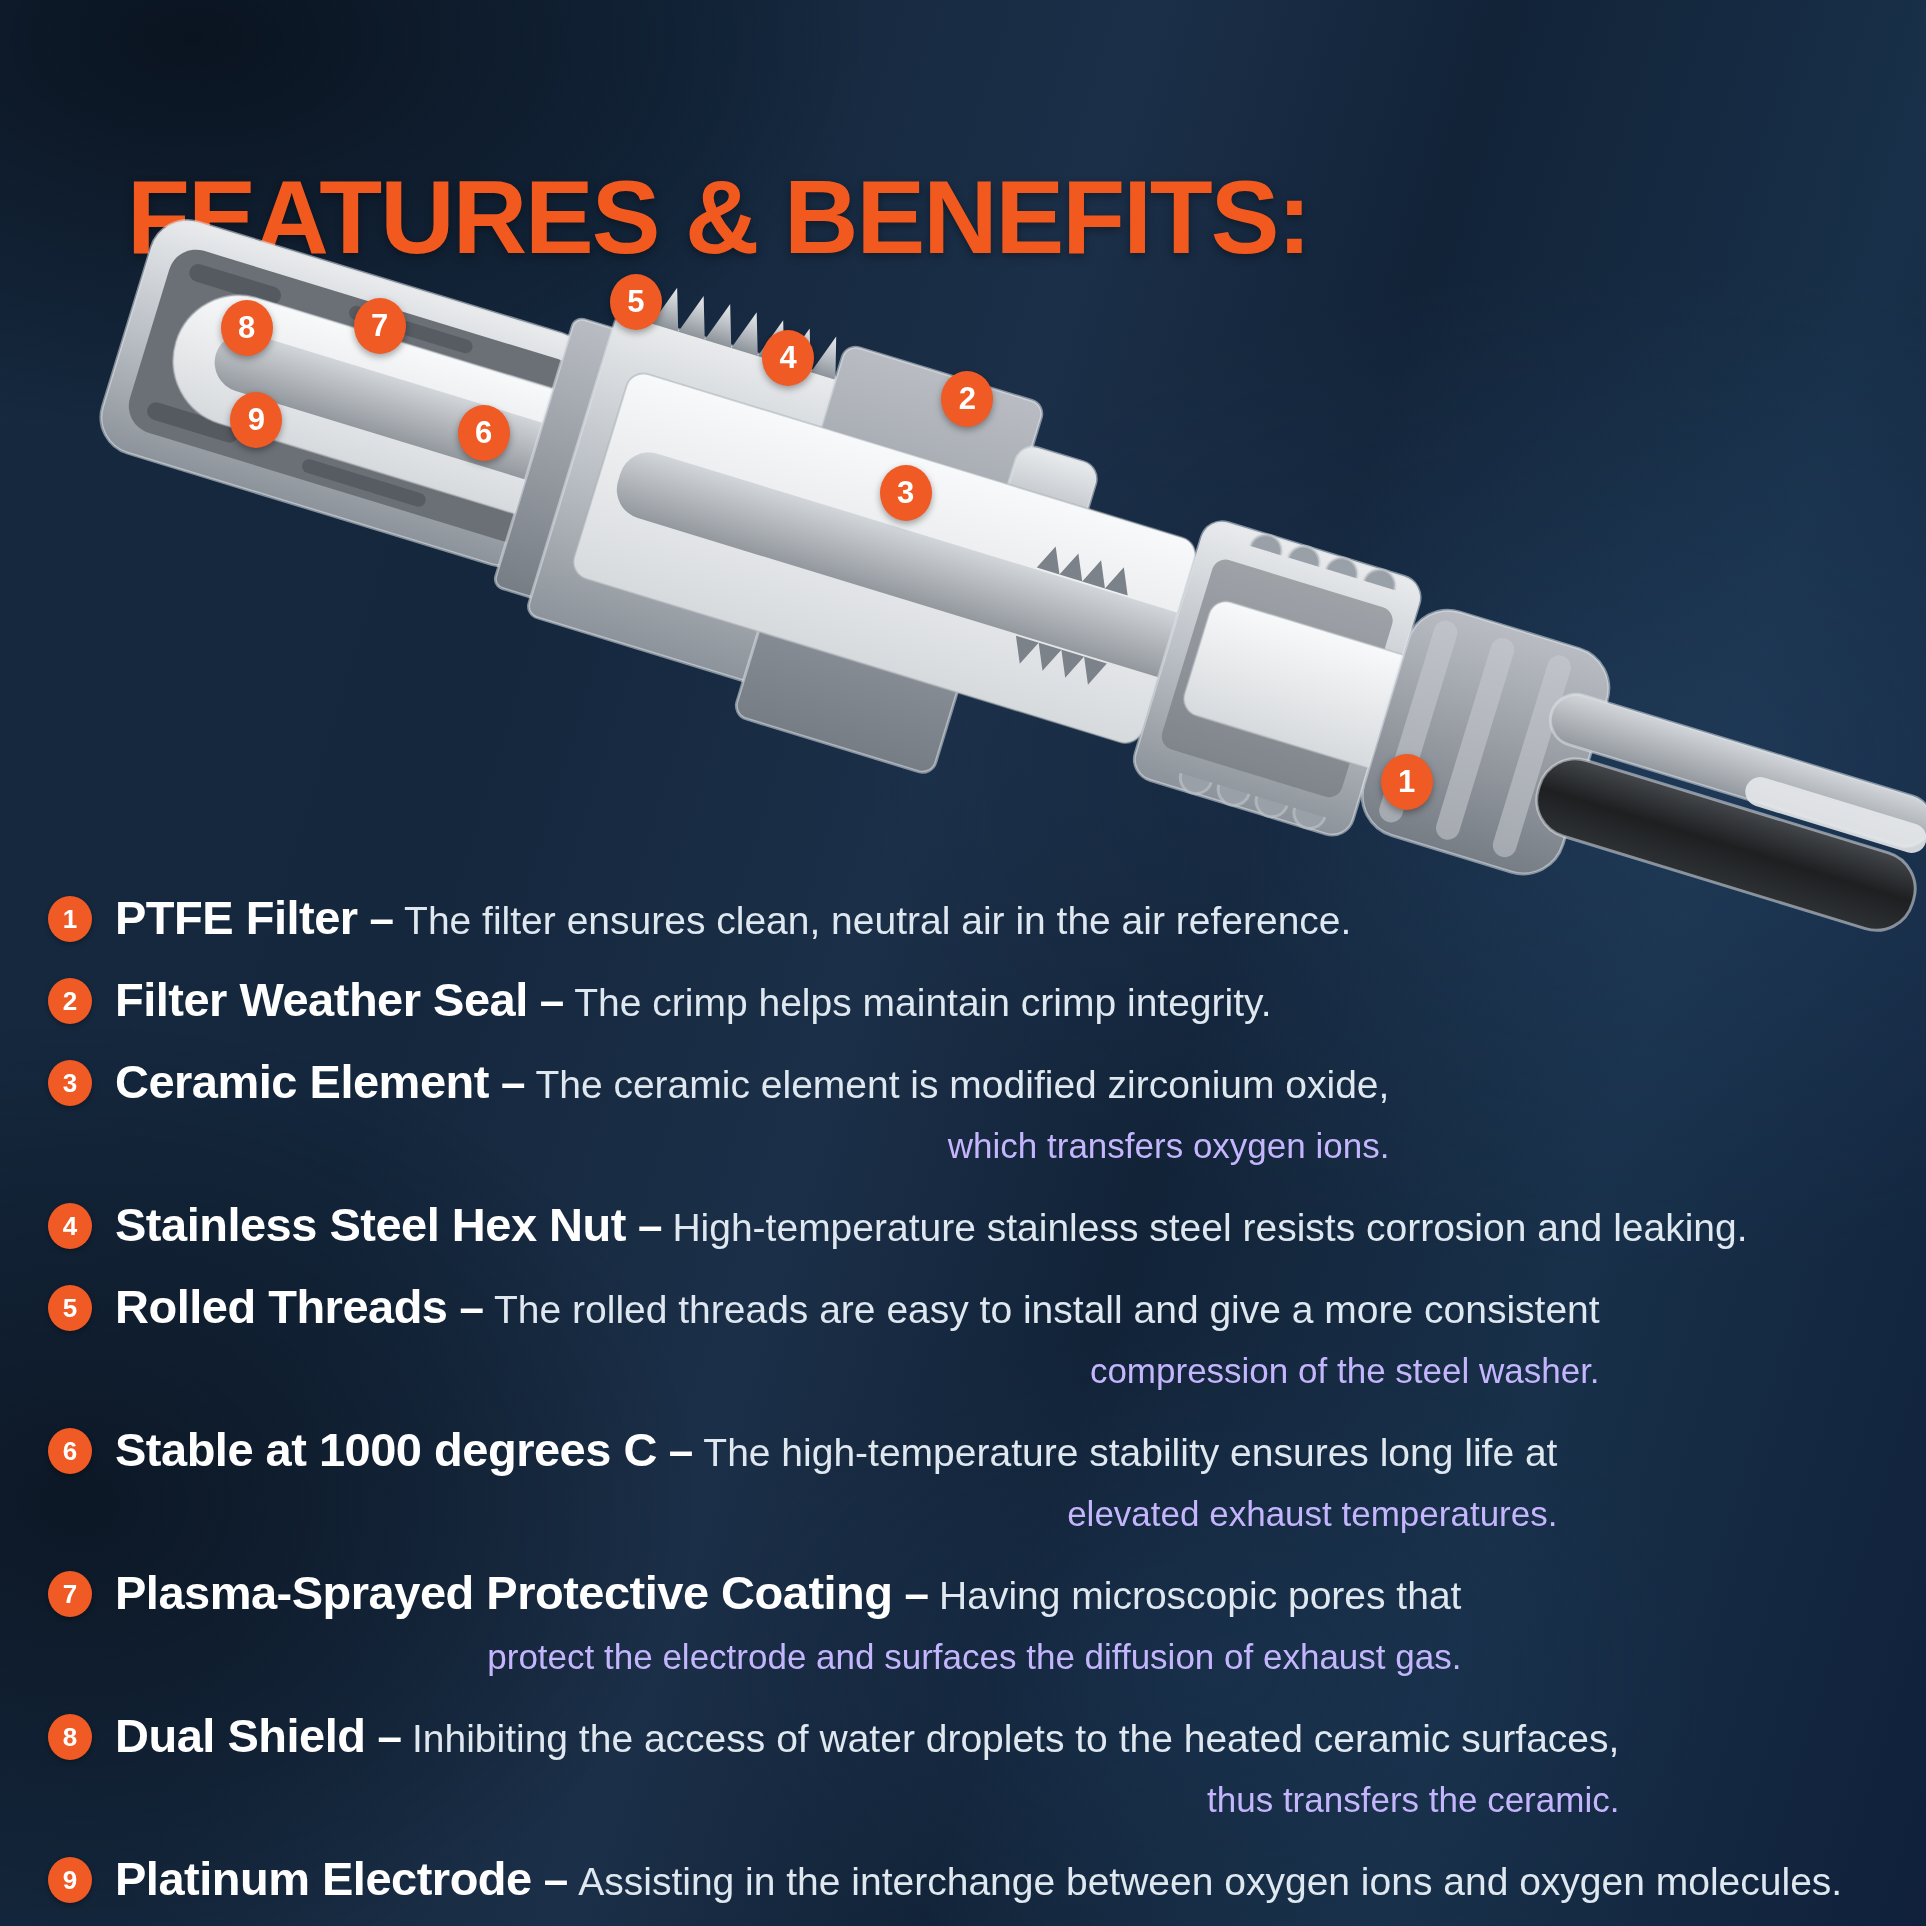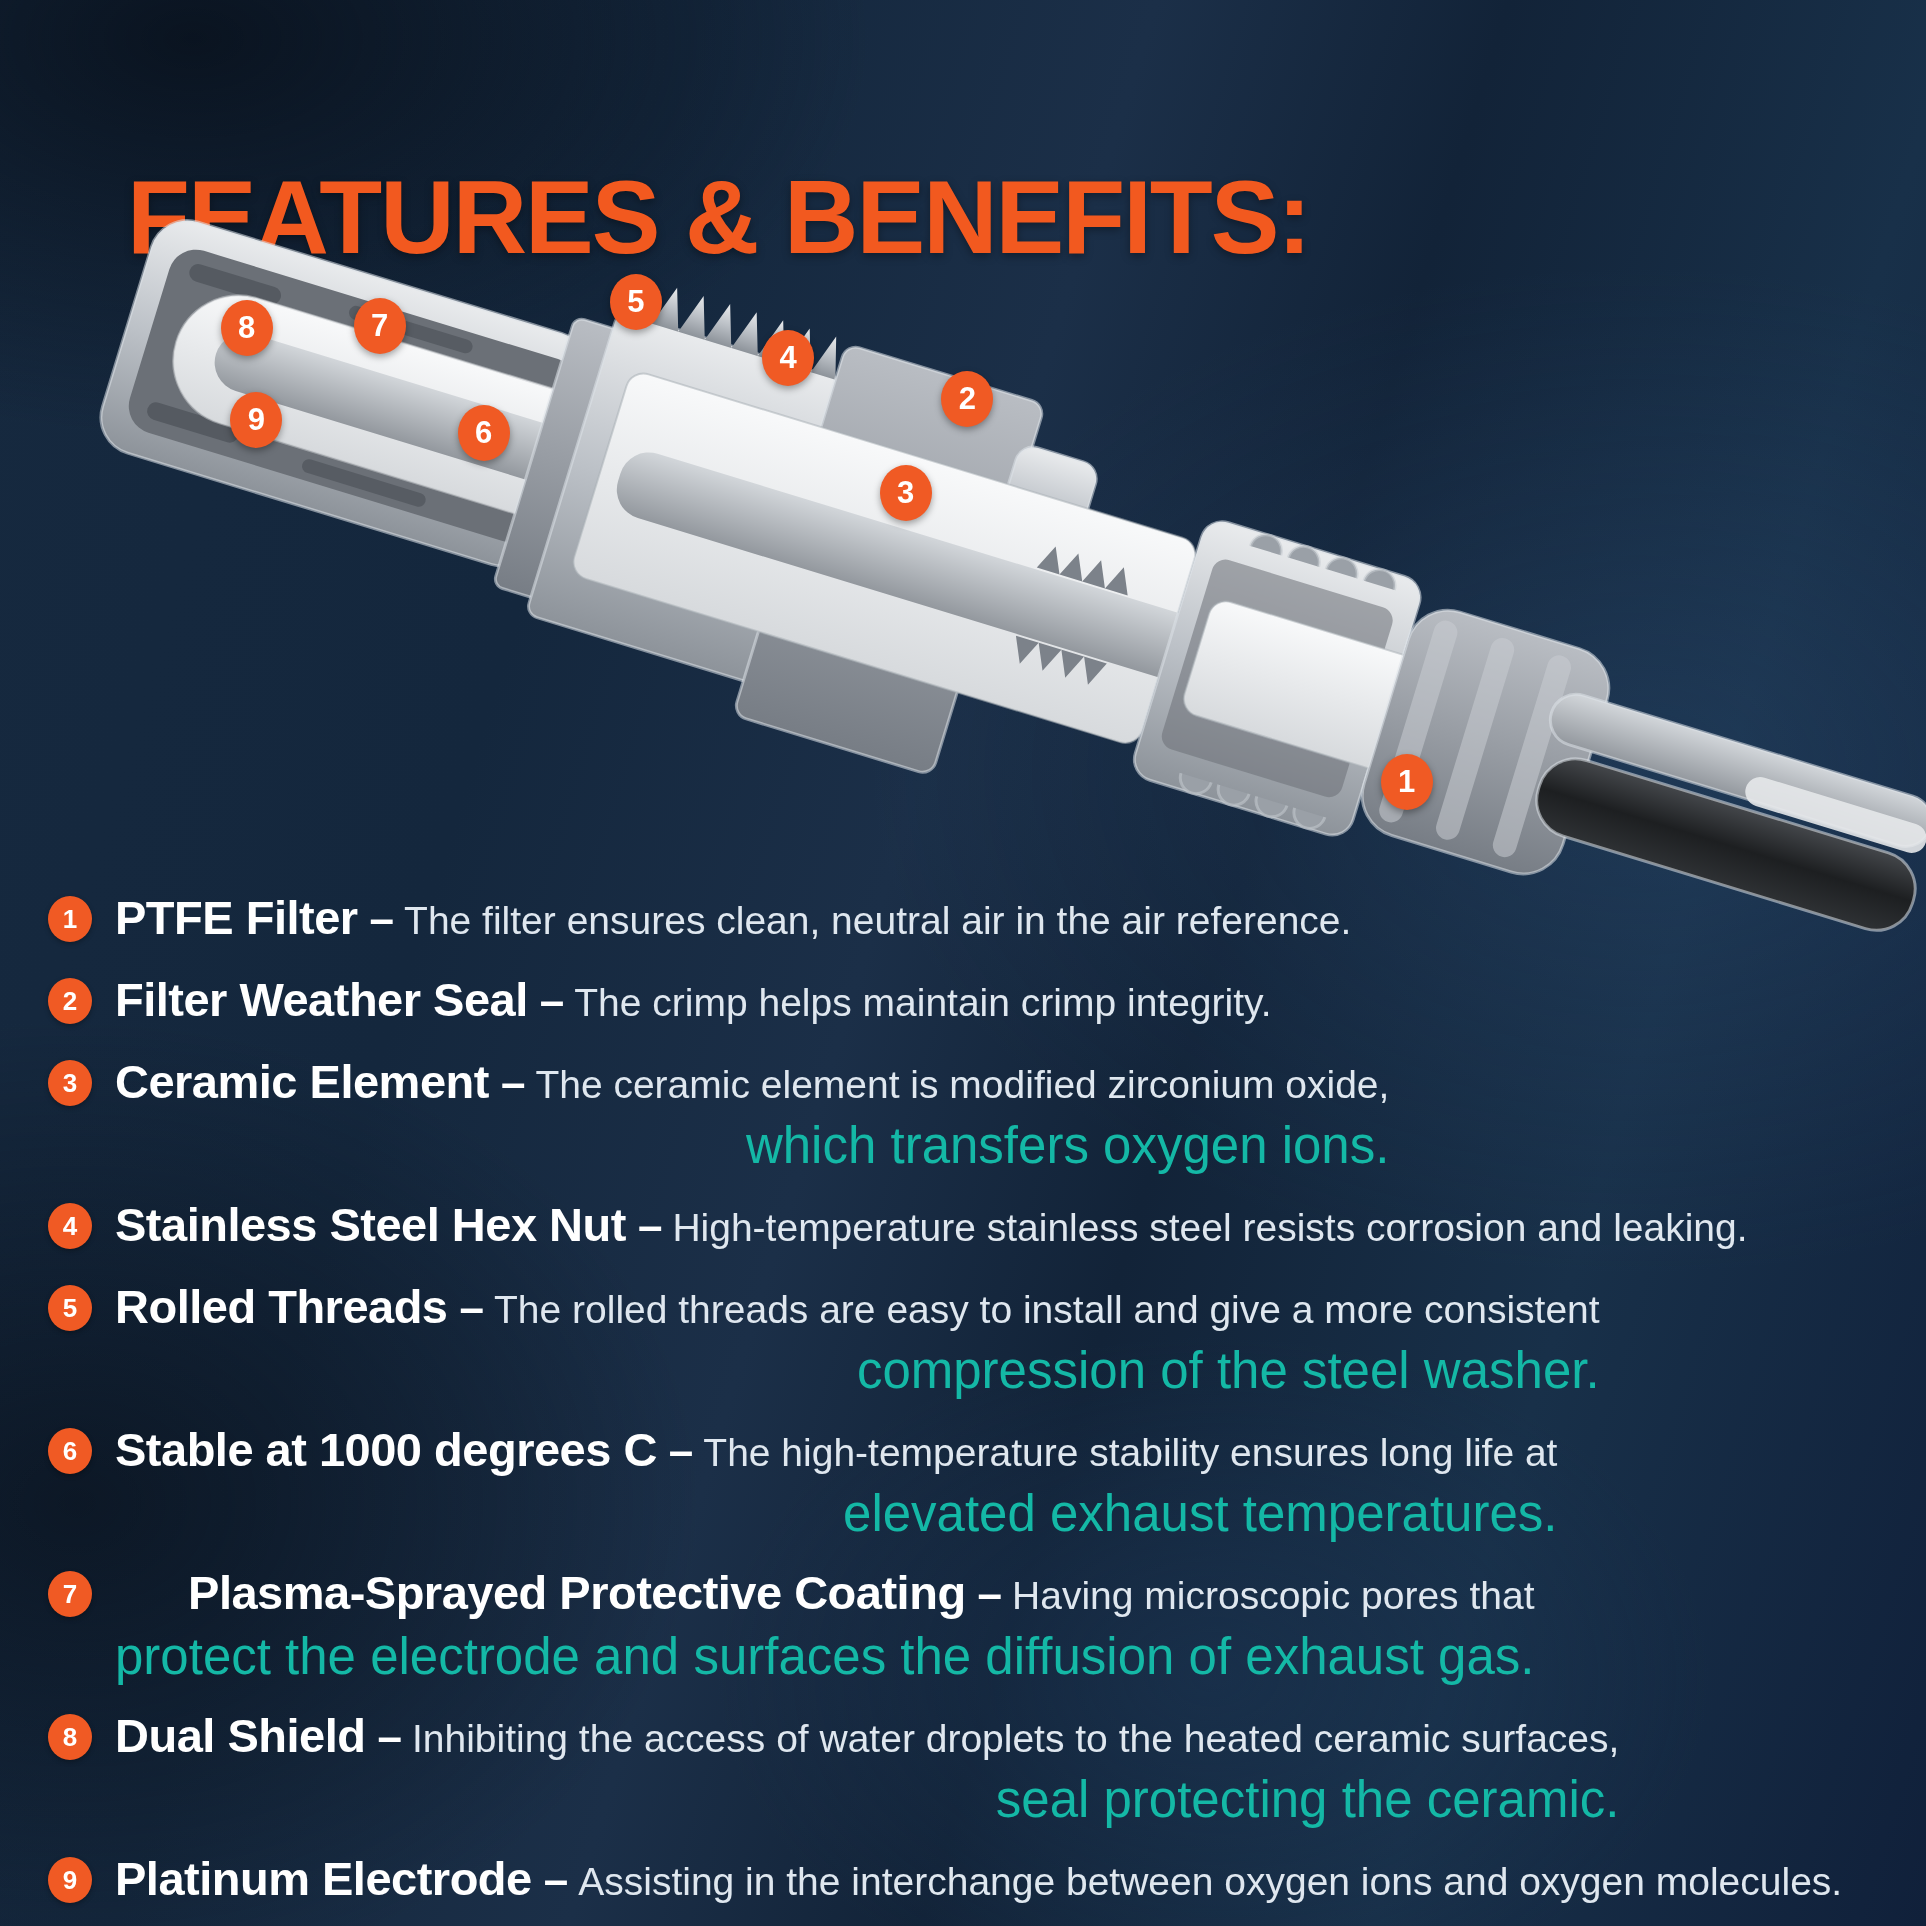--- a/index.html
+++ b/index.html
@@ -38,21 +38,21 @@
     flex:0 0 auto;width:44px;height:46px;border-radius:50%;
     background:#F05A24;color:#fff;
     display:flex;align-items:center;justify-content:center;
     font-size:26px;font-weight:700;margin:9px 23px 0 0;
     box-shadow:0 2px 5px rgba(0,0,0,0.3);
   }
   .feature-text{font-size:39px;line-height:61px;color:#DFE7EF;text-align:right;}
   .feature-heading{font-size:47px;font-weight:700;color:#FFFFFF;letter-spacing:-0.5px;}
   .feature-sep{font-size:44px;font-weight:700;color:#FFFFFF;padding:0 10px 0 12px;}
   .feature-desc{font-size:39px;color:#DFE7EF;}
-  .feature-desc2{font-size:51px;color:#14b8a6;}
+  .feature-desc2{font-size:35px;color:#c4b5fd;}
 </style>
 </head>
 <body>
 
 <h1 class="page-title">FEATURES &amp; BENEFITS:</h1>
 
 <div class="diagram">
   <svg width="1927" height="990" viewBox="0 0 1946 1000">
     <defs>
       <linearGradient id="metalA" x1="0" y1="0" x2="0" y2="1">
@@ -157,20 +157,20 @@
     <div class="feature">
       <div class="feature-badge">6</div>
       <div class="feature-text"><span class="feature-heading">Stable at 1000 degrees C</span><span class="feature-sep">–</span><span class="feature-desc">The high-temperature stability ensures long life at</span><div class="feature-desc2">elevated exhaust temperatures.</div></div>
     </div>
     <div class="feature">
       <div class="feature-badge">7</div>
       <div class="feature-text"><span class="feature-heading">Plasma-Sprayed Protective Coating</span><span class="feature-sep">–</span><span class="feature-desc">Having microscopic pores that</span><div class="feature-desc2">protect the electrode and surfaces the diffusion of exhaust gas.</div></div>
     </div>
     <div class="feature">
       <div class="feature-badge">8</div>
-      <div class="feature-text"><span class="feature-heading">Dual Shield</span><span class="feature-sep">–</span><span class="feature-desc">Inhibiting the access of water droplets to the heated ceramic surfaces,</span><div class="feature-desc2">seal protecting the ceramic.</div></div>
+      <div class="feature-text"><span class="feature-heading">Dual Shield</span><span class="feature-sep">–</span><span class="feature-desc">Inhibiting the access of water droplets to the heated ceramic surfaces,</span><div class="feature-desc2">thus transfers the ceramic.</div></div>
     </div>
     <div class="feature">
       <div class="feature-badge">9</div>
       <div class="feature-text"><span class="feature-heading">Platinum Electrode</span><span class="feature-sep">–</span><span class="feature-desc">Assisting in the interchange between oxygen ions and oxygen molecules.</span></div>
     </div>
   </div>
 
 
 </body></html>

